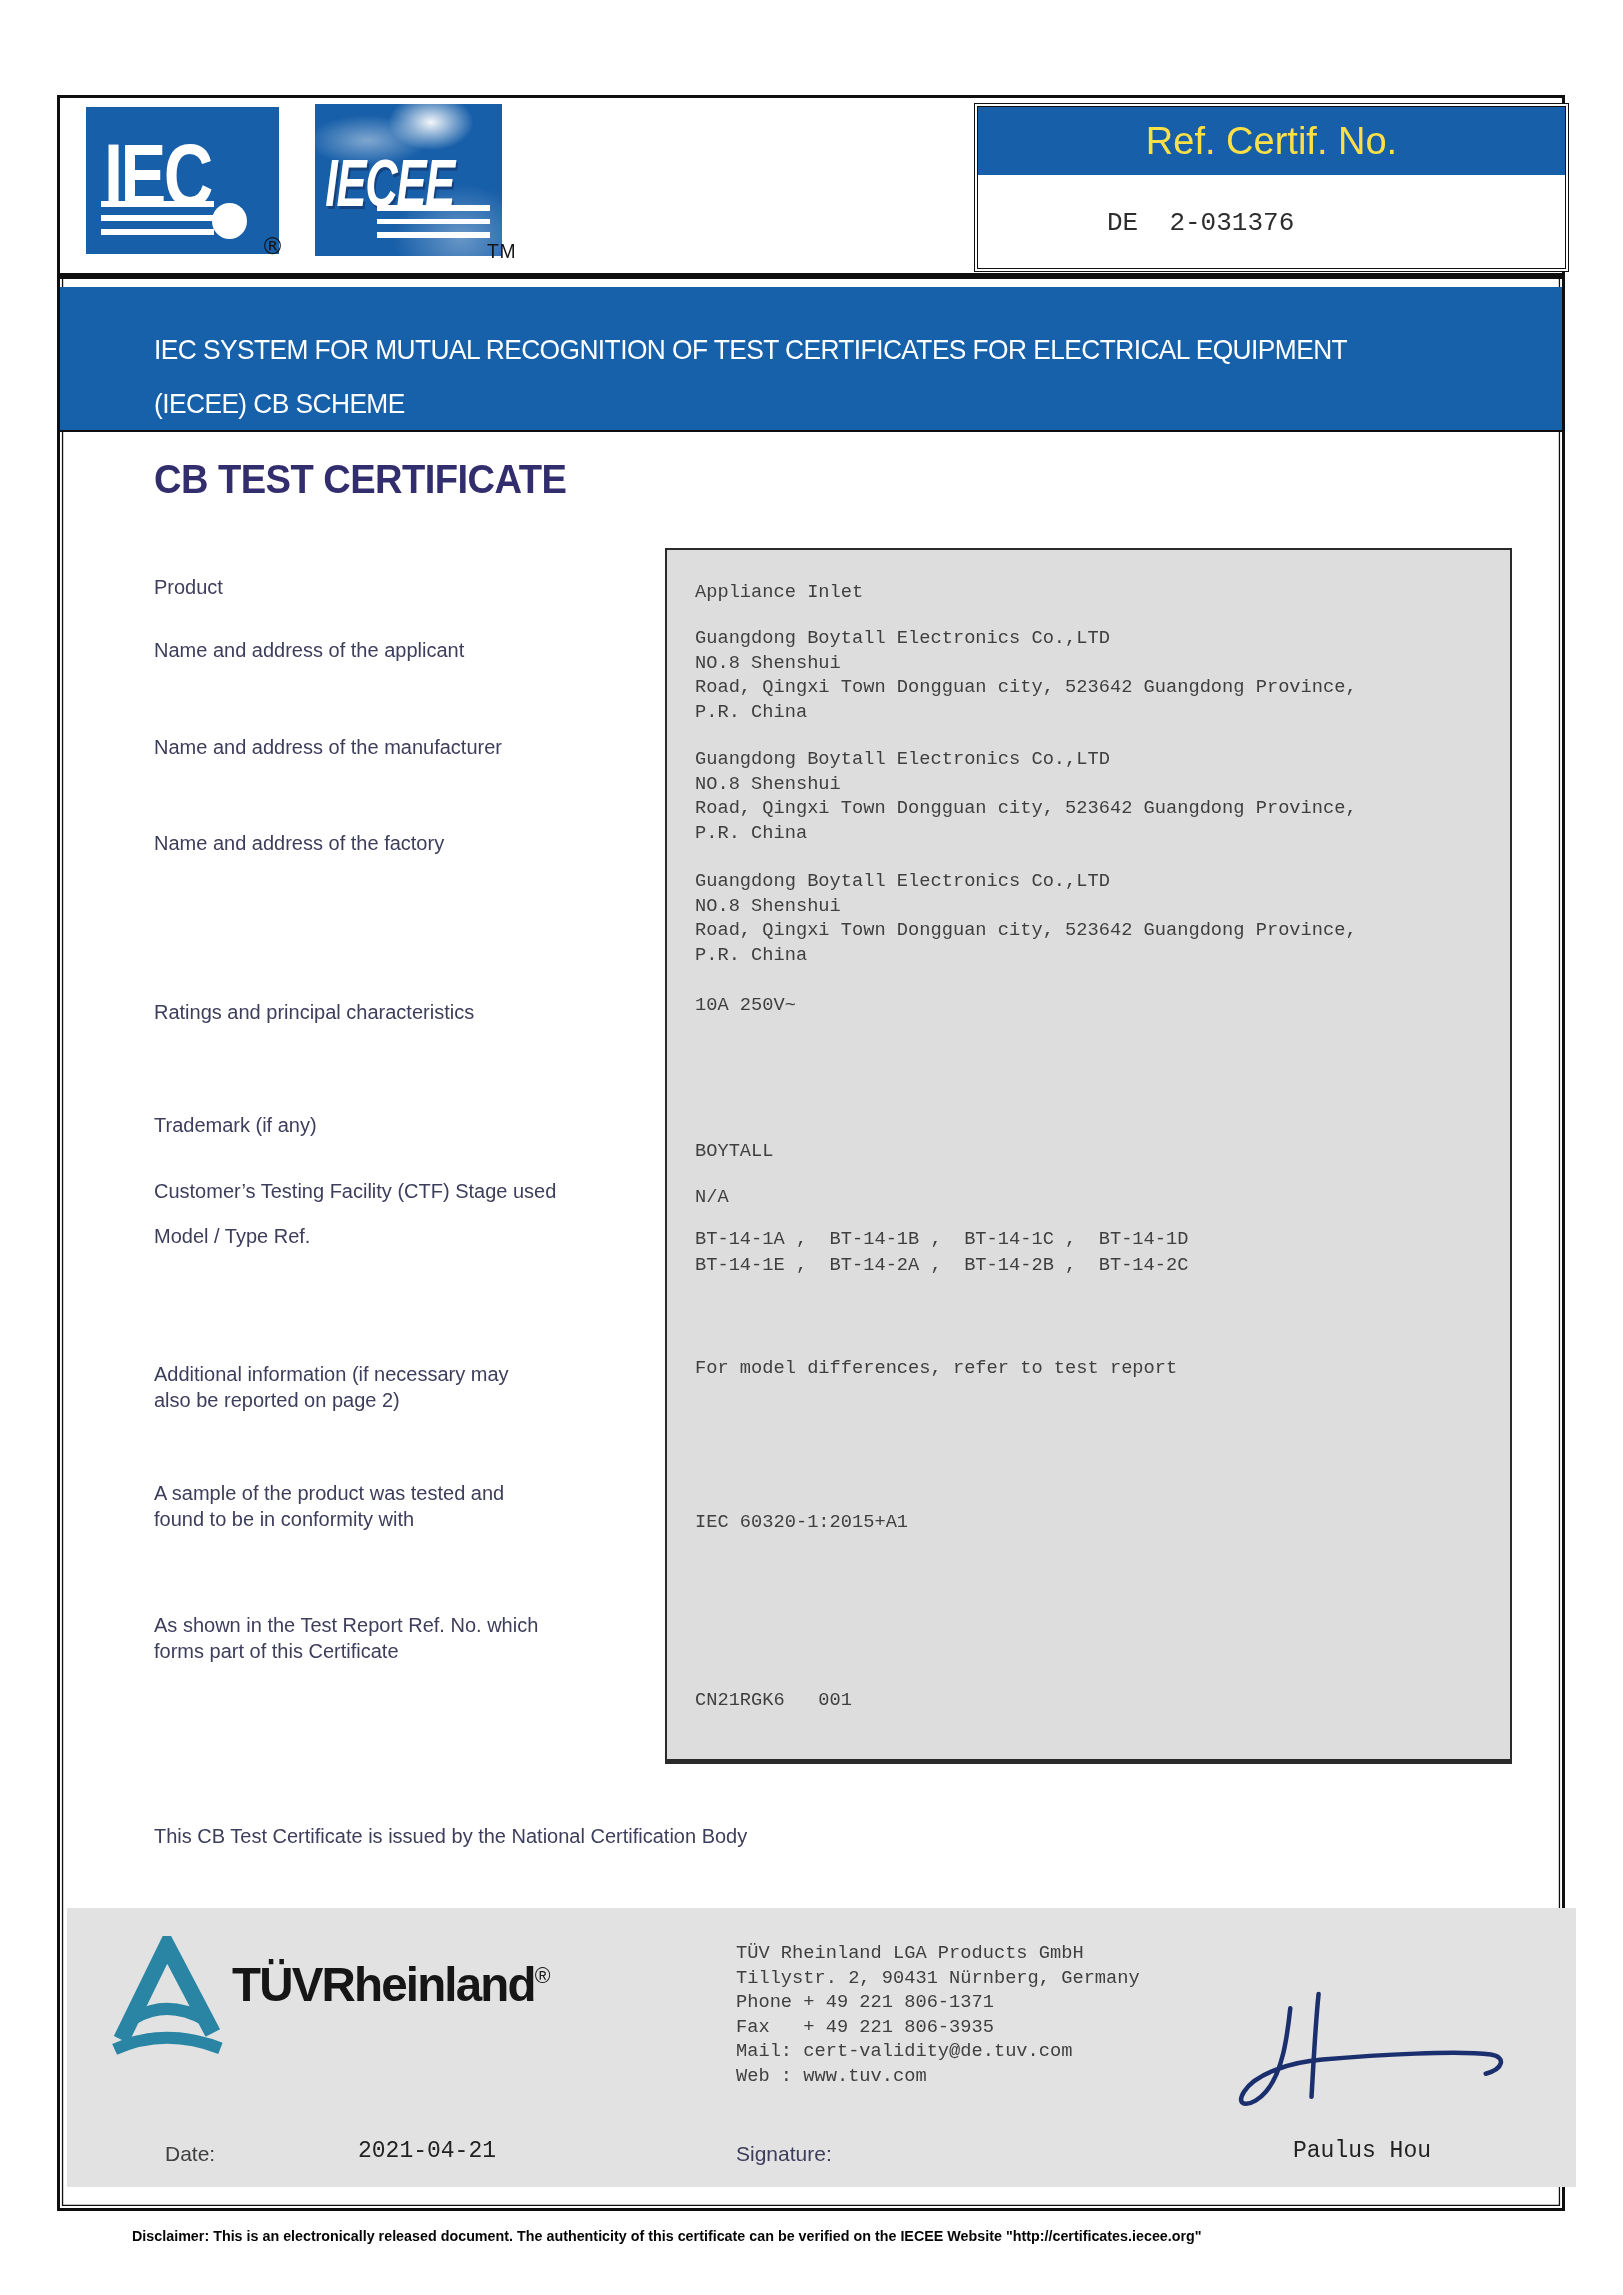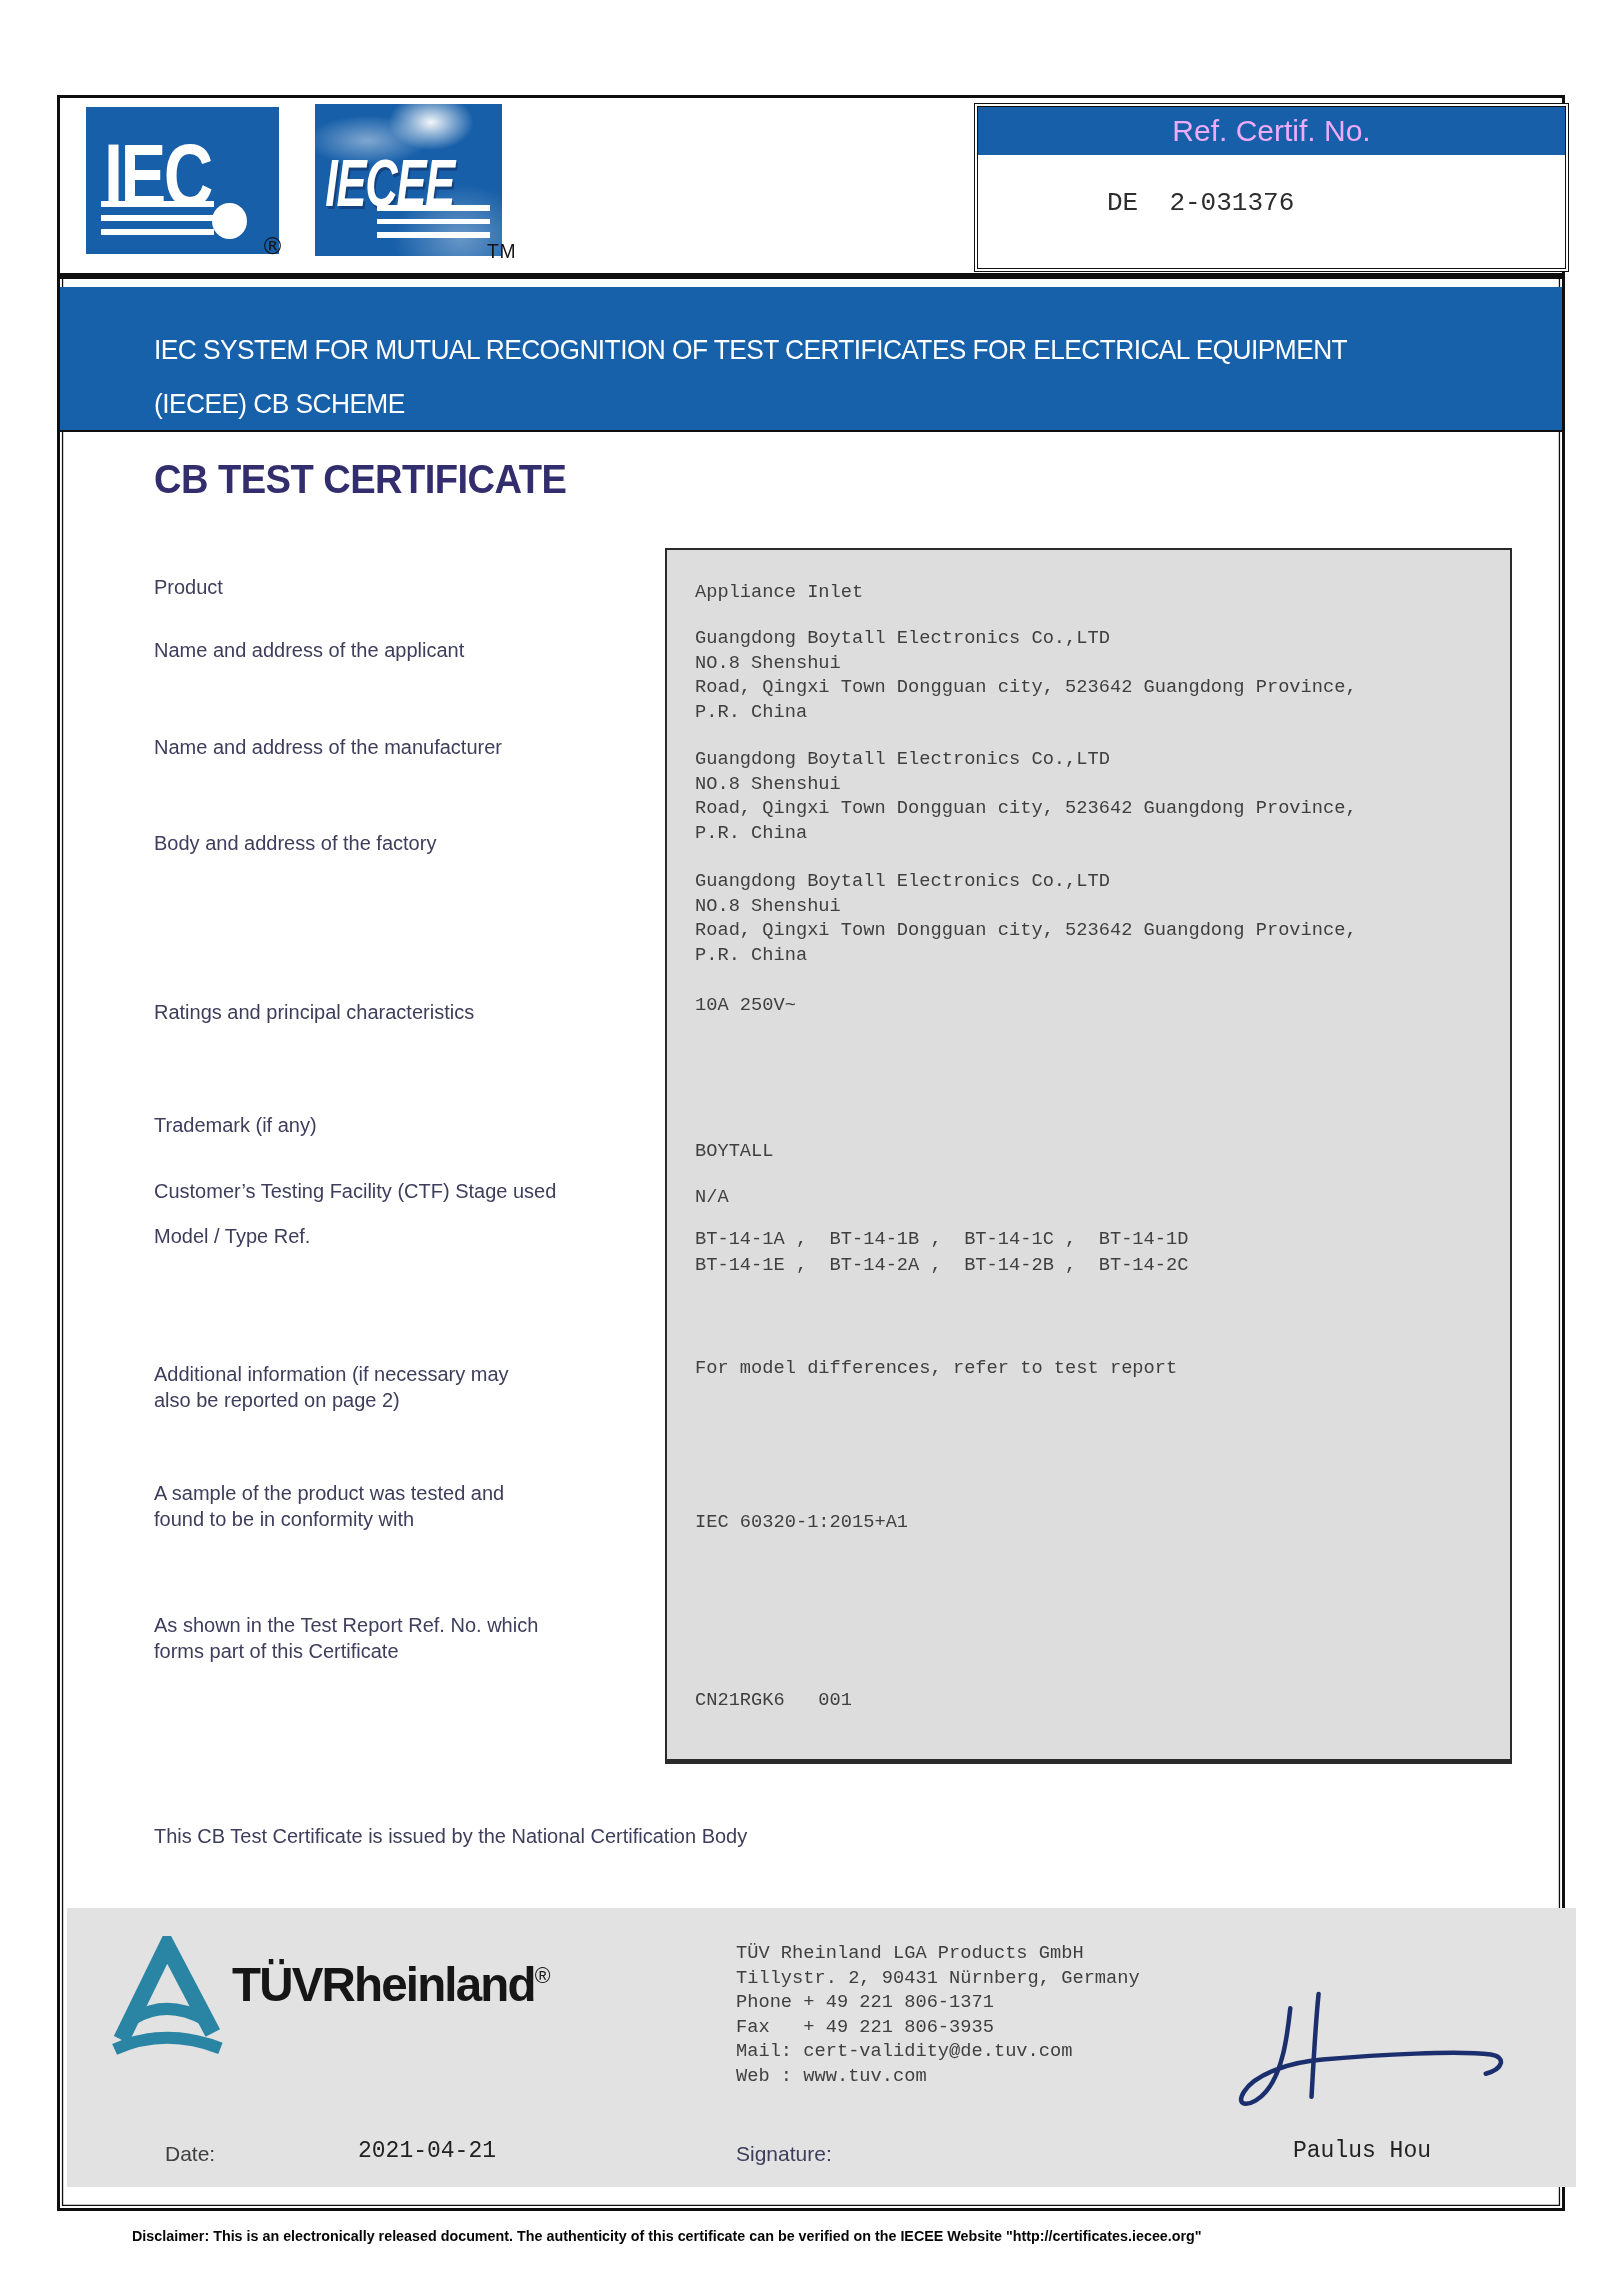--- a/index.html
+++ b/index.html
@@ -25,22 +25,22 @@
     background-image:radial-gradient(ellipse 61px 40px at 62% 12%,rgba(255,255,255,.95),rgba(255,255,255,0) 70%),
                      radial-gradient(ellipse 84px 35px at 28% 24%,rgba(255,255,255,.45),rgba(255,255,255,0) 72%),
                      radial-gradient(ellipse 97px 77px at 78% 88%,rgba(255,255,255,.35),rgba(255,255,255,0) 70%);}
   .iecee-text{position:absolute;left:10.3px;top:40px;font-size:45px;font-weight:700;font-style:italic;color:#fff;
     letter-spacing:-1.3px;transform:scaleY(1.5);transform-origin:top left;
     text-shadow:1.9px 2.6px 0 rgba(18,42,92,.55);}
   .iecee-stripes{position:absolute;left:62px;bottom:15.4px;width:113px;height:36px;
     background:repeating-linear-gradient(to bottom,#fff 0 5.8px,rgba(0,0,0,0) 5.8px 13.5px);}
   .tm-mark{position:absolute;left:427px;top:143px;font-size:19.3px;color:#141414;letter-spacing:0.6px;}
   .ref-box{position:absolute;left:914px;top:5.1px;width:587px;height:161px;border:4.5px double #101010;background:#fff;}
-  .ref-head{height:48px;background:#175fa9;display:flex;align-items:center;justify-content:center;
-    color:#f0abfc;font-size:30px;}
+  .ref-head{height:68px;background:#175fa9;display:flex;align-items:center;justify-content:center;
+    color:#fde047;font-size:38px;}
   .ref-val{margin:33px 0 0 129px;font-family:"Liberation Mono",monospace;font-size:26px;color:#2d2d2d;white-space:pre;}
 
   
   .banner{position:absolute;left:0;top:189px;width:100%;height:145px;background:#1761ab;border-bottom:2.6px solid #0f0f0f;box-sizing:border-box;padding:36px 0 0 94px;}
   .banner div{color:#fff;font-size:28px;line-height:54px;letter-spacing:-0.6px;transform:scaleX(.94);transform-origin:left;white-space:nowrap;}
 
   
   .doc-title{position:absolute;left:94px;top:358px;font-size:41px;font-weight:700;color:#322e6d;
     letter-spacing:-0.6px;transform:scaleX(.93);transform-origin:left;white-space:nowrap;}
 
@@ -110,21 +110,21 @@
     <div class="banner">
       <div>IEC SYSTEM FOR MUTUAL RECOGNITION OF TEST CERTIFICATES FOR ELECTRICAL EQUIPMENT</div>
       <div>(IECEE) CB SCHEME</div>
     </div>
 
     <div class="doc-title">CB TEST CERTIFICATE</div>
 
     <div class="flabel l-product">Product</div>
     <div class="flabel l-applicant">Name and address of the applicant</div>
     <div class="flabel l-manufacturer">Name and address of the manufacturer</div>
-    <div class="flabel l-factory">Body and address of the factory</div>
+    <div class="flabel l-factory">Name and address of the factory</div>
     <div class="flabel l-ratings">Ratings and principal characteristics</div>
     <div class="flabel l-trademark">Trademark (if any)</div>
     <div class="flabel l-ctf">Customer’s Testing Facility (CTF) Stage used</div>
     <div class="flabel l-model">Model / Type Ref.</div>
     <div class="flabel l-additional">Additional information (if necessary may
 also be reported on page 2)</div>
     <div class="flabel l-sample">A sample of the product was tested and
 found to be in conformity with</div>
     <div class="flabel l-report">As shown in the Test Report Ref. No. which
 forms part of this Certificate</div>

